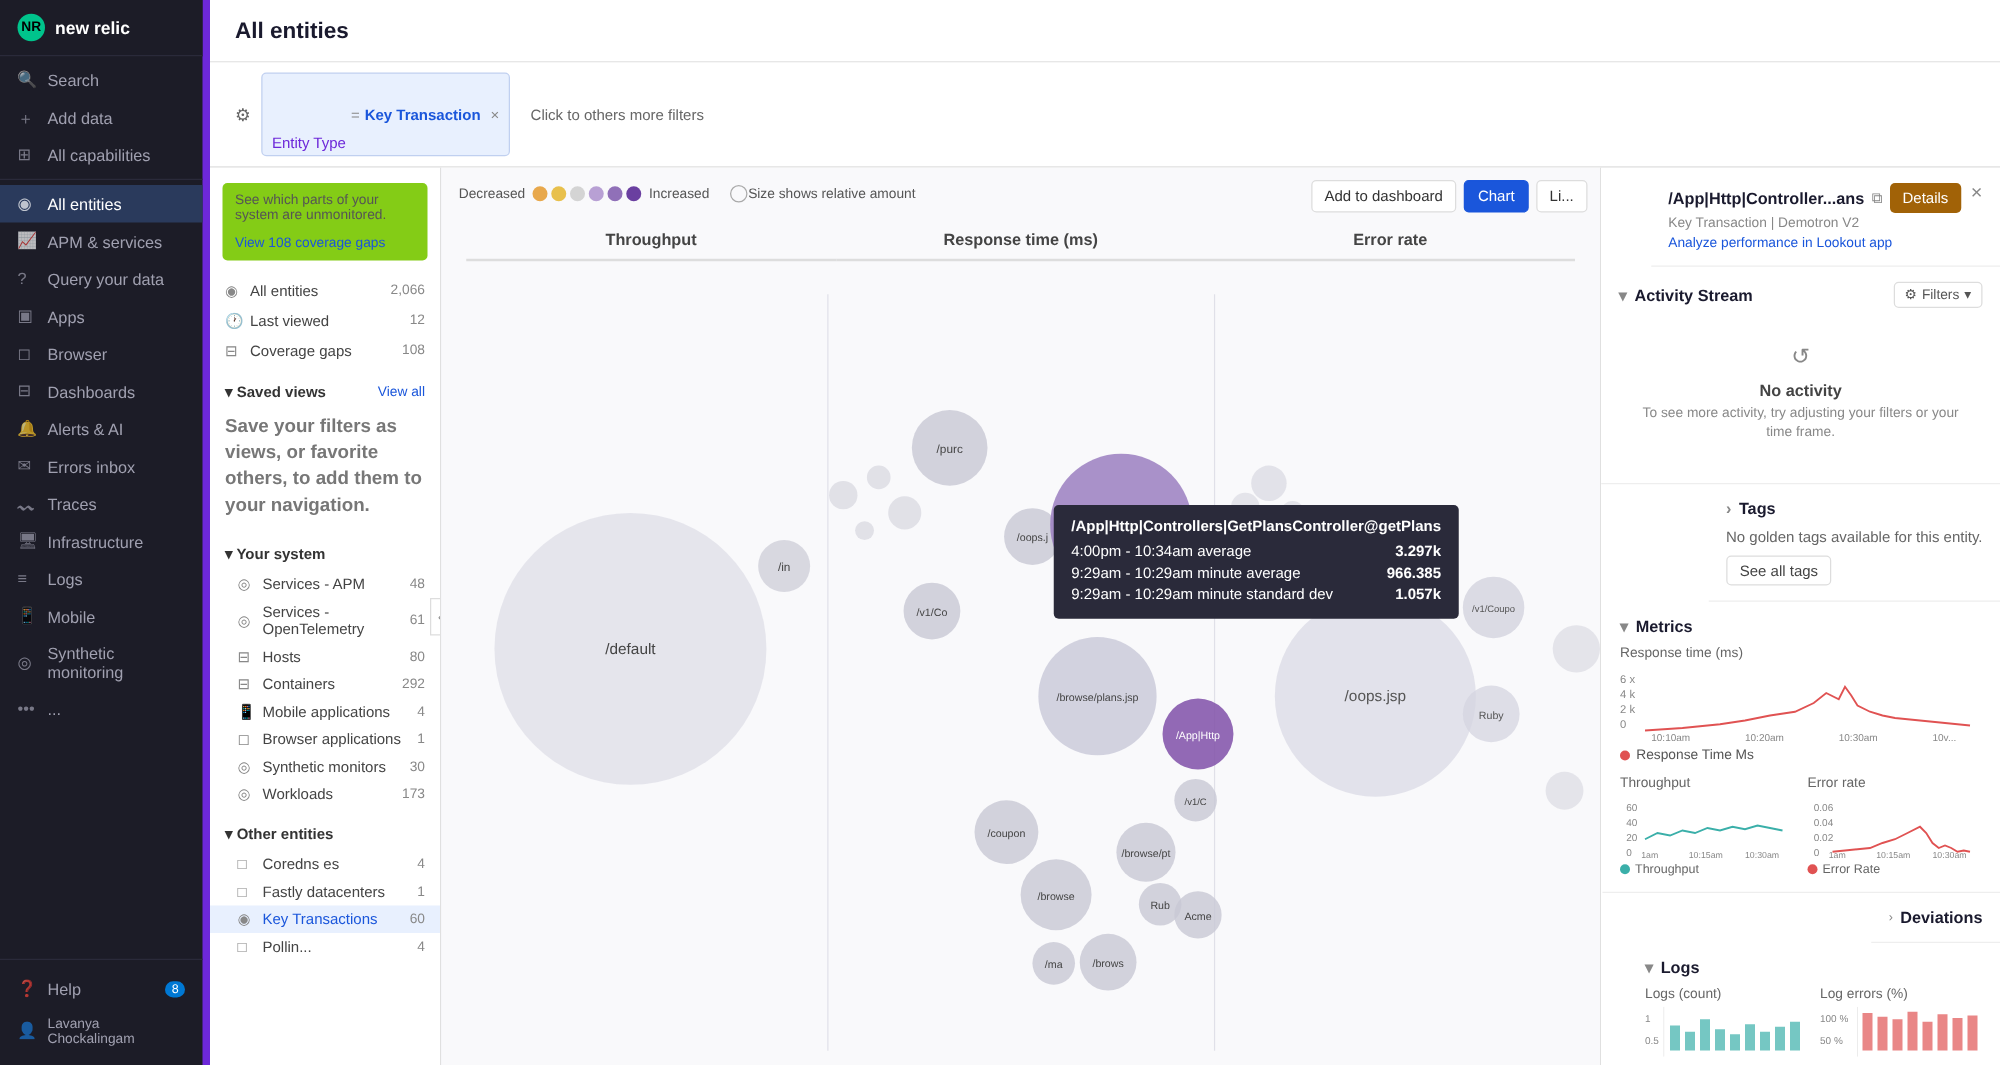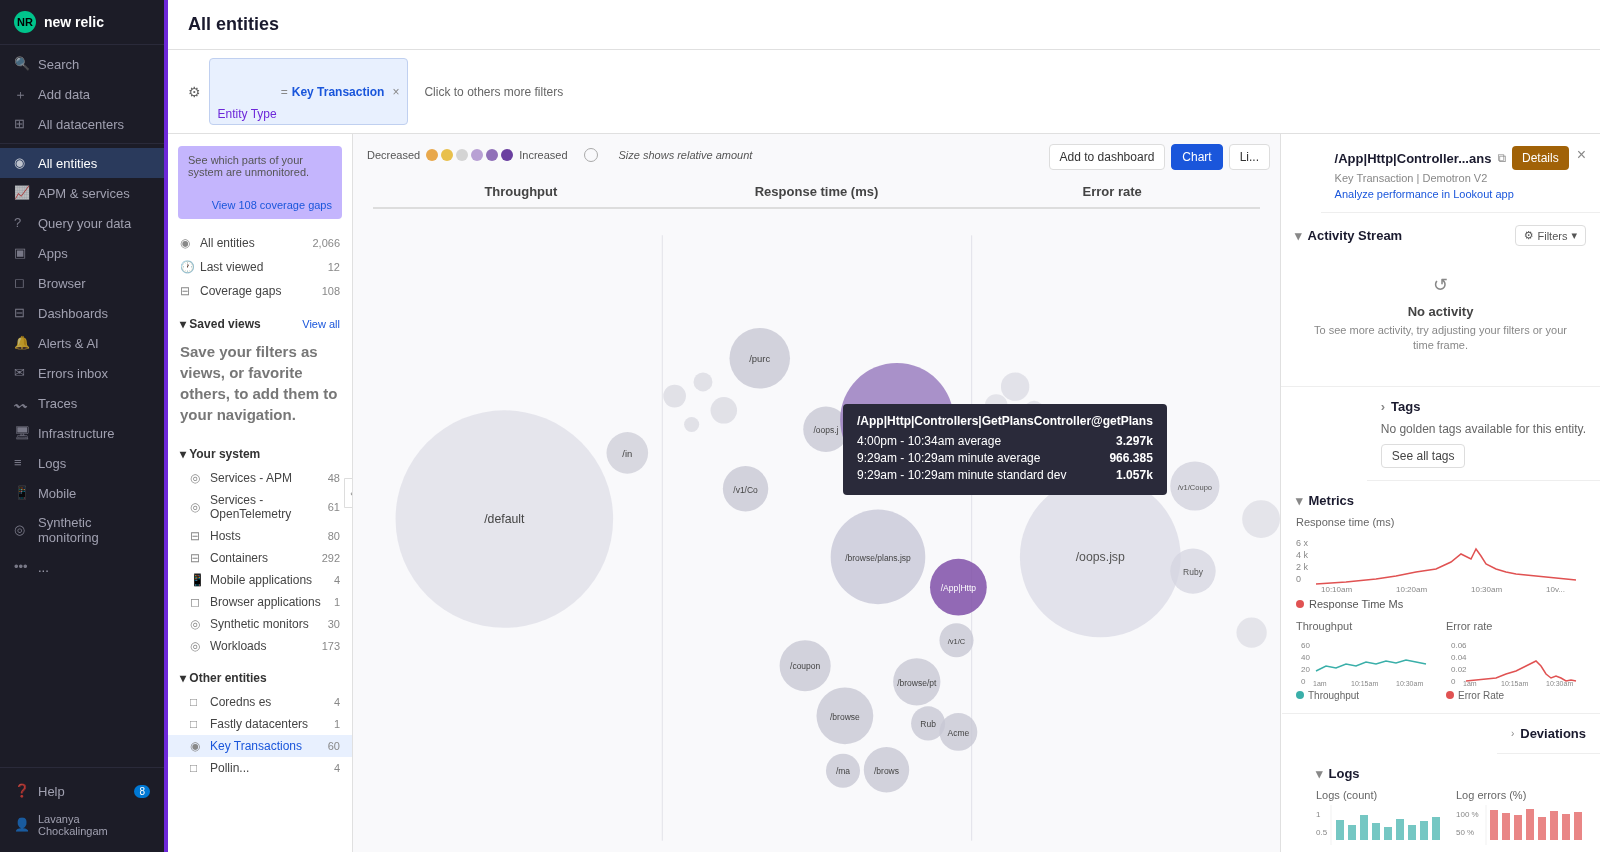--- a/index.html
+++ b/index.html
@@ -6,21 +6,21 @@
     body { font-family: -apple-system, BlinkMacSystemFont, 'Segoe UI', sans-serif; background: #1a1a2e; color: #e0e0e0; display: flex; height: 852px; overflow: hidden; font-size: 13px; }
 
     
     #sidebar {
       width: 168px;
       background: #1c1c27;
       display: flex;
       flex-direction: column;
       flex-shrink: 0;
       height: 852px;
-      border-right: 4px solid #6d28d9;
+      border-right: 6px solid #6d28d9;
     }
     #logo {
       padding: 12px 14px;
       background: #1c1c27;
       border-bottom: 1px solid #2a2a3a;
       height: 45px;
       display: flex;
       align-items: center;
       gap: 8px;
     }
@@ -116,27 +116,27 @@
       width: 185px;
       background: #fff;
       border-right: 1px solid #e0e0e0;
       overflow-y: auto;
       flex-shrink: 0;
       padding: 12px 0;
     }
 
     .coverage-notice {
       margin: 0 10px 12px;
-      background: #c4b5fd;
+      background: #84cc16;
       border-radius: 4px;
       padding: 8px 10px;
       font-size: 11px;
       color: #555;
     }
-    .coverage-notice .notice-link { color: #1a56db; cursor: pointer; display: block; margin-top: 21px; text-align: right; }
+    .coverage-notice .notice-link { color: #1a56db; cursor: pointer; display: block; margin-top: 10px; }
 
     .entity-list-item {
       display: flex; align-items: center; gap: 6px;
       padding: 5px 12px;
       cursor: pointer;
       color: #444;
       font-size: 12px;
     }
     .entity-list-item .el-icon { width: 14px; color: #888; flex-shrink: 0; }
     .entity-list-item .el-count { margin-left: auto; color: #888; font-size: 11px; }
@@ -213,21 +213,21 @@
     .legend-dots {
       display: flex; align-items: center; gap: 3px;
     }
     .ld { width: 12px; height: 12px; border-radius: 50%; }
     .ld1 { background: #e8a84c; }
     .ld2 { background: #e8c04c; }
     .ld3 { background: #d4d4d4; }
     .ld4 { background: #b8a0d4; }
     .ld5 { background: #9070b8; }
     .ld6 { background: #6a3fa0; }
-    .size-hint { display: flex; align-items: center; gap: 21px; margin-left: 10px; font-style: italic; }
+    .size-hint { display: flex; align-items: center; gap: 1px; margin-left: 10px; }
     .size-circle { width: 14px; height: 14px; border-radius: 50%; border: 1px solid #aaa; background: transparent; }
 
     
     .col-headers {
       position: absolute;
       top: 50px;
       left: 0;
       right: 0;
       display: flex;
       padding: 0 20px;
@@ -427,21 +427,21 @@
     <div class="nav-item">
       <span class="nav-icon">🔍</span>
       <span>Search</span>
     </div>
     <div class="nav-item">
       <span class="nav-icon">＋</span>
       <span>Add data</span>
     </div>
     <div class="nav-item">
       <span class="nav-icon">⊞</span>
-      <span>All datacenters</span>
+      <span>All capabilities</span>
     </div>
     <div class="nav-divider"></div>
     <div class="nav-item active">
       <span class="nav-icon">◉</span>
       <span>All entities</span>
     </div>
     <div class="nav-item">
       <span class="nav-icon">📈</span>
       <span>APM &amp; services</span>
     </div>

